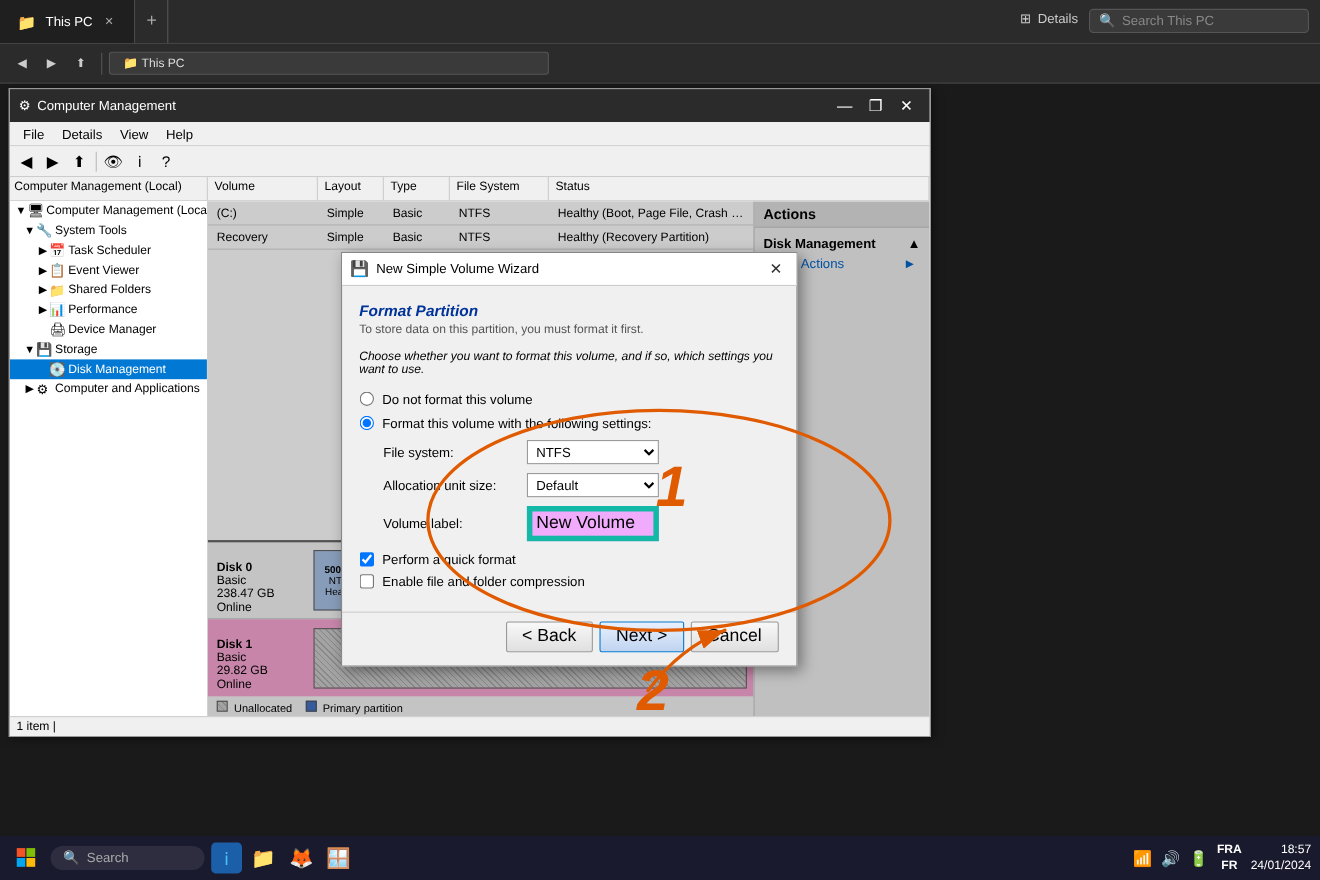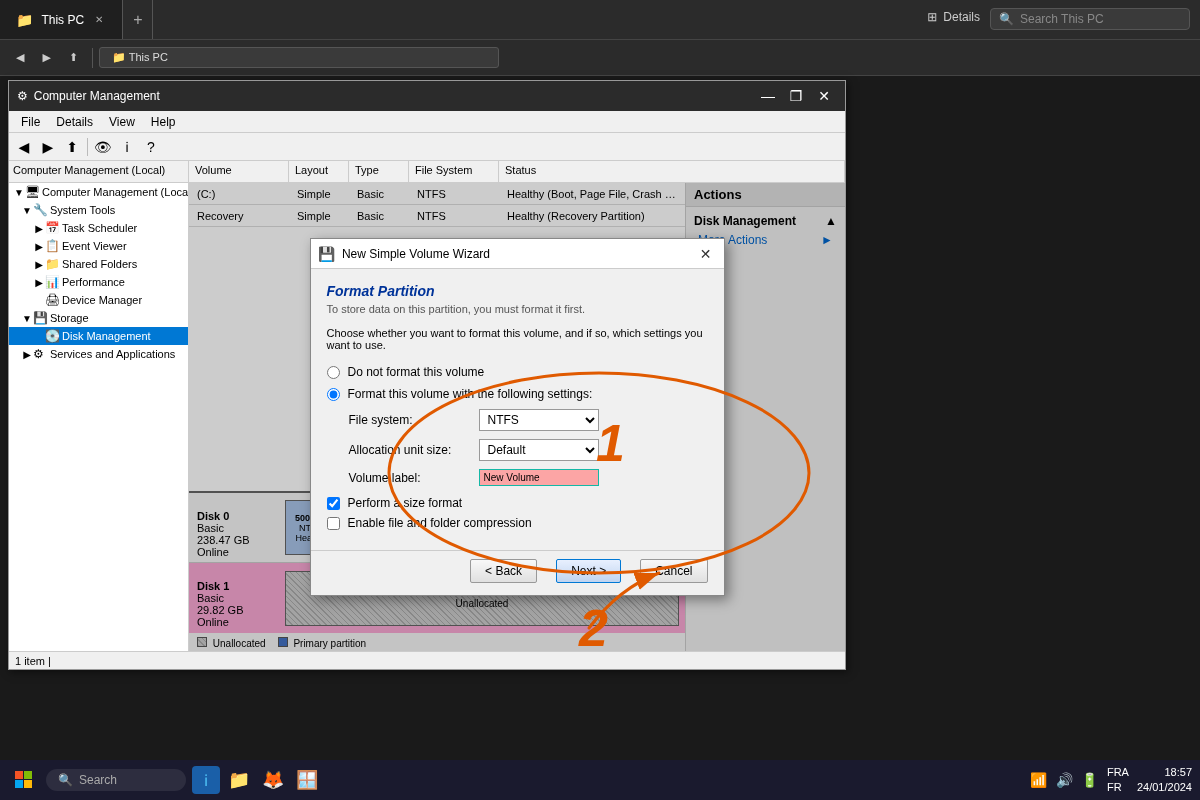--- a/index.html
+++ b/index.html
@@ -7,21 +7,21 @@
 
     
     .taskbar { position: absolute; bottom: 0; left: 0; width: 1200px; height: 40px; background: #1a1a2e; display: flex; align-items: center; justify-content: space-between; padding: 0 8px; z-index: 100; }
     .taskbar-left { display: flex; align-items: center; gap: 6px; }
     .taskbar-right { display: flex; align-items: center; gap: 8px; color: #fff; font-size: 11px; }
     .start-btn { width: 32px; height: 32px; display: flex; align-items: center; justify-content: center; border-radius: 4px; }
     .start-btn svg { width: 18px; height: 18px; }
     .search-box { display: flex; align-items: center; background: #2d2d3f; border-radius: 20px; padding: 4px 12px; gap: 6px; color: #aaa; font-size: 12px; width: 140px; }
     .taskbar-icon { width: 28px; height: 28px; display: flex; align-items: center; justify-content: center; border-radius: 4px; }
     .time-block { text-align: right; line-height: 1.4; }
-    .lang-block { line-height: 1.4; color: #fff; }
+    .lang-block { text-align: center; line-height: 1.4; color: #fff; font-weight: bold; }
 
     
     .file-explorer-bar { position: absolute; top: 0; left: 0; width: 1200px; height: 40px; background: #2b2b2b; display: flex; align-items: center; border-bottom: 1px solid #444; }
     .tab-area { display: flex; align-items: stretch; height: 100%; }
     .tab-item { display: flex; align-items: center; padding: 0 16px; gap: 8px; background: #3c3c3c; border-right: 1px solid #555; color: #ddd; font-size: 12px; height: 100%; }
     .tab-item.active { background: #1f1f1f; color: #fff; }
     .tab-close { width: 14px; height: 14px; display: flex; align-items: center; justify-content: center; border-radius: 3px; cursor: pointer; font-size: 10px; color: #aaa; }
     .explorer-search { position: absolute; right: 10px; top: 8px; display: flex; align-items: center; gap: 6px; background: #3a3a3a; border: 1px solid #555; border-radius: 4px; padding: 3px 8px; color: #ccc; font-size: 12px; width: 200px; }
     .details-btn { position: absolute; right: 220px; top: 10px; color: #ccc; font-size: 12px; display: flex; align-items: center; gap: 4px; }
 
@@ -92,30 +92,30 @@
 
     
     .dialog-overlay { position: absolute; inset: 0; background: rgba(0,0,0,0.2); display: flex; align-items: center; justify-content: center; z-index: 50; }
     .dialog { width: 415px; background: #f0f0f0; border: 1px solid #888; box-shadow: 4px 4px 12px rgba(0,0,0,0.4); }
     .dialog-titlebar { height: 30px; background: #fff; border-bottom: 1px solid #ccc; display: flex; align-items: center; justify-content: space-between; padding: 0 8px; }
     .dialog-title-text { font-size: 12px; color: #000; display: flex; align-items: center; gap: 6px; }
     .dialog-close { width: 20px; height: 20px; display: flex; align-items: center; justify-content: center; background: none; border: none; cursor: pointer; font-size: 14px; color: #333; }
     .dialog-body { padding: 14px 16px; }
     .dialog-heading { font-size: 14px; font-weight: bold; color: #003399; margin-bottom: 4px; font-style: italic; }
     .dialog-subtitle { font-size: 11px; color: #555; margin-bottom: 12px; }
-    .dialog-desc { font-size: 11px; margin-bottom: 14px; }
+    .dialog-desc { font-size: 11px; margin-bottom: 14px; font-style: italic; }
     .radio-option { display: flex; align-items: center; gap: 8px; margin-bottom: 8px; font-size: 12px; }
     .format-settings { margin-left: 22px; margin-bottom: 10px; }
     .form-row { display: flex; align-items: center; margin-bottom: 8px; font-size: 12px; }
     .form-label { width: 130px; flex-shrink: 0; }
     .form-select { width: 120px; padding: 2px 4px; font-size: 12px; border: 1px solid #999; background: #fff; }
-    .form-input { width: 120px; padding: 2px 4px; font-size: 10px; border: 1px solid #14b8a6; background: #fca5a5; }
+    .form-input { width: 120px; padding: 2px 4px; font-size: 16px; border: 5px solid #14b8a6; background: #f0abfc; }
     .checkbox-row { display: flex; align-items: center; gap: 8px; margin-bottom: 6px; font-size: 12px; }
     .dialog-footer { display: flex; justify-content: flex-end; gap: 6px; padding: 8px 16px 12px; border-top: 1px solid #ccc; }
-    .btn { padding: 4px 14px; font-size: 12px; cursor: pointer; border: 1px solid #999; background: linear-gradient(to bottom, #f8f8f8, #e0e0e0); border-radius: 2px; margin-left: 13px; }
+    .btn { padding: 4px 14px; font-size: 16px; cursor: pointer; border: 1px solid #999; background: linear-gradient(to bottom, #f8f8f8, #e0e0e0); border-radius: 2px; }
     .btn.primary { background: linear-gradient(to bottom, #e8f0fe, #c0d4f0); border-color: #0078d4; }
     .disk-row-entry { display: flex; height: 22px; align-items: center; font-size: 11px; border-bottom: 1px solid #ddd; padding: 0 4px; }
   </style>
 </head>
 <body>
 
 <div class="file-explorer-bar">
   <div class="tab-area">
     <div class="tab-item active">
       <span style="font-size:14px;">📁</span>
@@ -232,21 +232,21 @@
         <span style="font-size:11px;">Storage</span>
       </div>
       <div class="tree-item selected" style="padding-left:24px;">
         <span class="tree-expand">&nbsp;</span>
         <span class="tree-icon">💽</span>
         <span style="font-size:11px;">Disk Management</span>
       </div>
       <div class="tree-item" style="padding-left:12px;">
         <span class="tree-expand">▶</span>
         <span class="tree-icon">⚙</span>
-        <span style="font-size:11px;">Services and Applications</span>
+        <span style="font-size:11px;">Computer and Applications</span>
       </div>
     </div>
 
     <div class="cm-content">
 
       <div style="position:absolute; left:0; top:0; right:160px; height:60px; overflow:hidden;">
         <div class="disk-row-entry">
           <div class="disk-cell" style="width:100px;">(C:)</div>
           <div class="disk-cell" style="width:60px;">Simple</div>
           <div class="disk-cell" style="width:60px;">Basic</div>
@@ -370,21 +370,21 @@
                 </select>
               </div>
               <div class="form-row">
                 <span class="form-label">Volume label:</span>
                 <input type="text" class="form-input" value="New Volume" style="">
               </div>
             </div>
 
             <div class="checkbox-row">
               <input type="checkbox" id="qf" checked="" style="">
-              <label for="qf">Perform a size format</label>
+              <label for="qf">Perform a quick format</label>
             </div>
             <div class="checkbox-row">
               <input type="checkbox" id="comp" style="">
               <label for="comp">Enable file and folder compression</label>
             </div>
           </div>
 
           <div class="dialog-footer">
             <button class="btn">&lt; Back</button>
             <button class="btn primary">Next &gt;</button>

